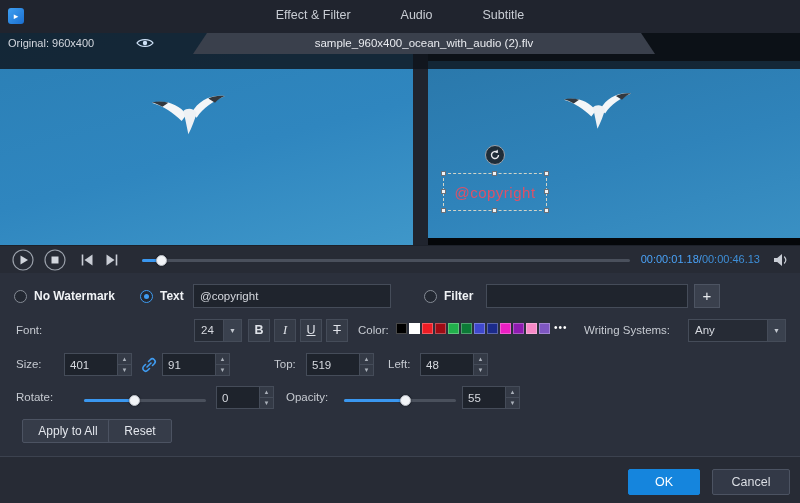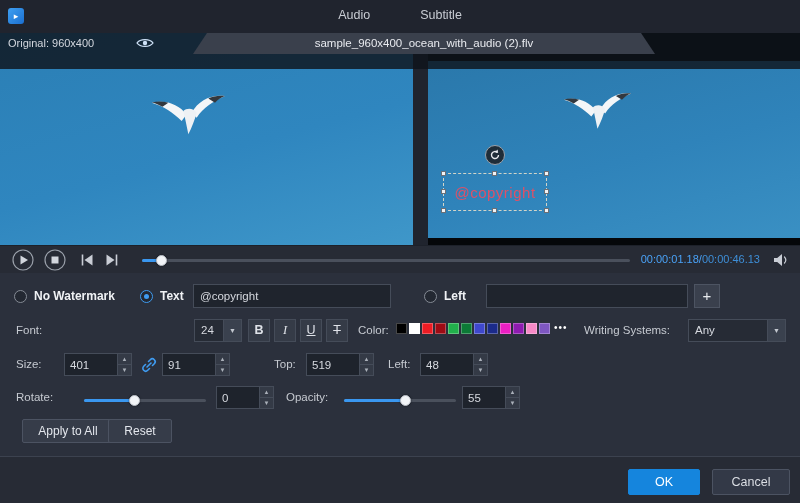--- a/index.html
+++ b/index.html
@@ -111,20 +111,21 @@
     border-radius:2px; color:#dadde3; font-size:12.5px; display:flex; align-items:center; justify-content:center; cursor:pointer; }
 </style>
 </head>
 <body>
 
 <div id="app">
 
   <div id="tabbar">
     <div class="app-icon">▸</div>
     <div class="tabs">
+      <div class="tab">Effect &amp; Filter</div>
       <div class="tab">Audio</div>
       <div class="tab">Subtitle</div>
     </div>
   </div>
 
   <div id="preview">
 
     <div id="panel-left">
       <svg class="abs" style="left:148px; top:58px;" width="84" height="50" viewBox="0 0 100 60">
         <path d="M52 26 C60 12 74 4 92 6 C78 12 66 20 58 32 Z" fill="#f4f6f8"></path>
@@ -230,21 +231,21 @@
       <span class="radio"></span>
       <span class="radio-label">No Watermark</span>
     </div>
     <div class="radio-group" style="left:140px; top:16px;">
       <span class="radio checked"></span>
       <span class="radio-label">Text</span>
     </div>
     <input class="txt-input" style="left: 193px; top: 11px; width: 198px;" value="@copyright">
     <div class="radio-group" style="left:424px; top:16px;">
       <span class="radio"></span>
-      <span class="radio-label">Left</span>
+      <span class="radio-label">Filter</span>
     </div>
     <input class="txt-input" style="left: 486px; top: 11px; width: 202px;" value="">
     <div class="plus-btn" style="left:694px; top:11px;">+</div>
 
     <span class="ctl-label" style="left:16px; top:51px;">Font:</span>
     <div class="dropdown" style="left:194px; top:46px; width:48px;">
       <span class="dd-value">24</span>
       <span class="dd-arrow">▼</span>
     </div>
     <div class="fmt-btn fmt-b" style="left:248px; top:46px;">B</div>

